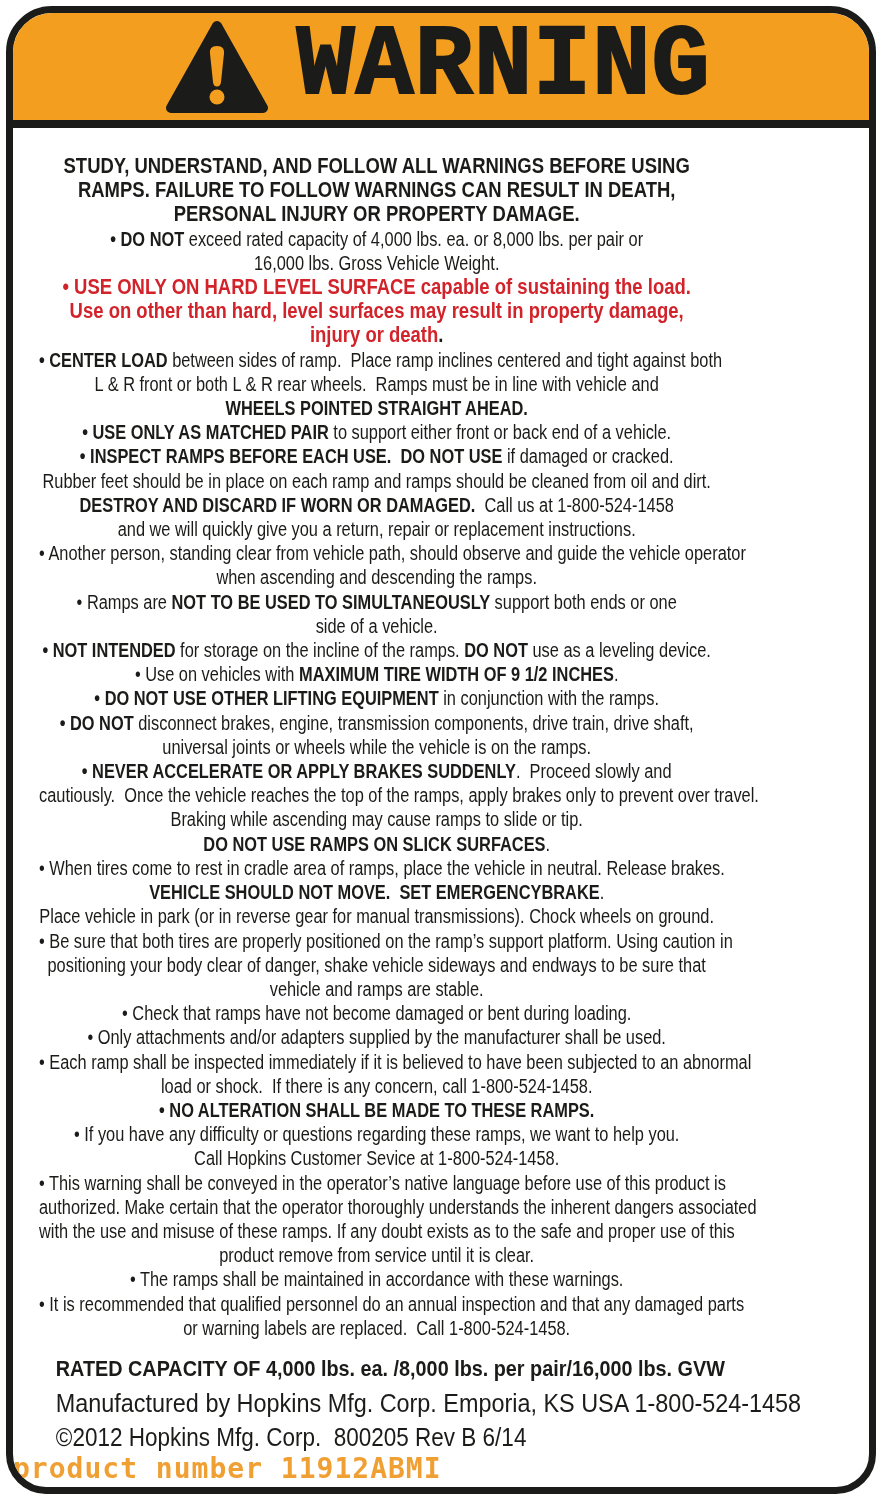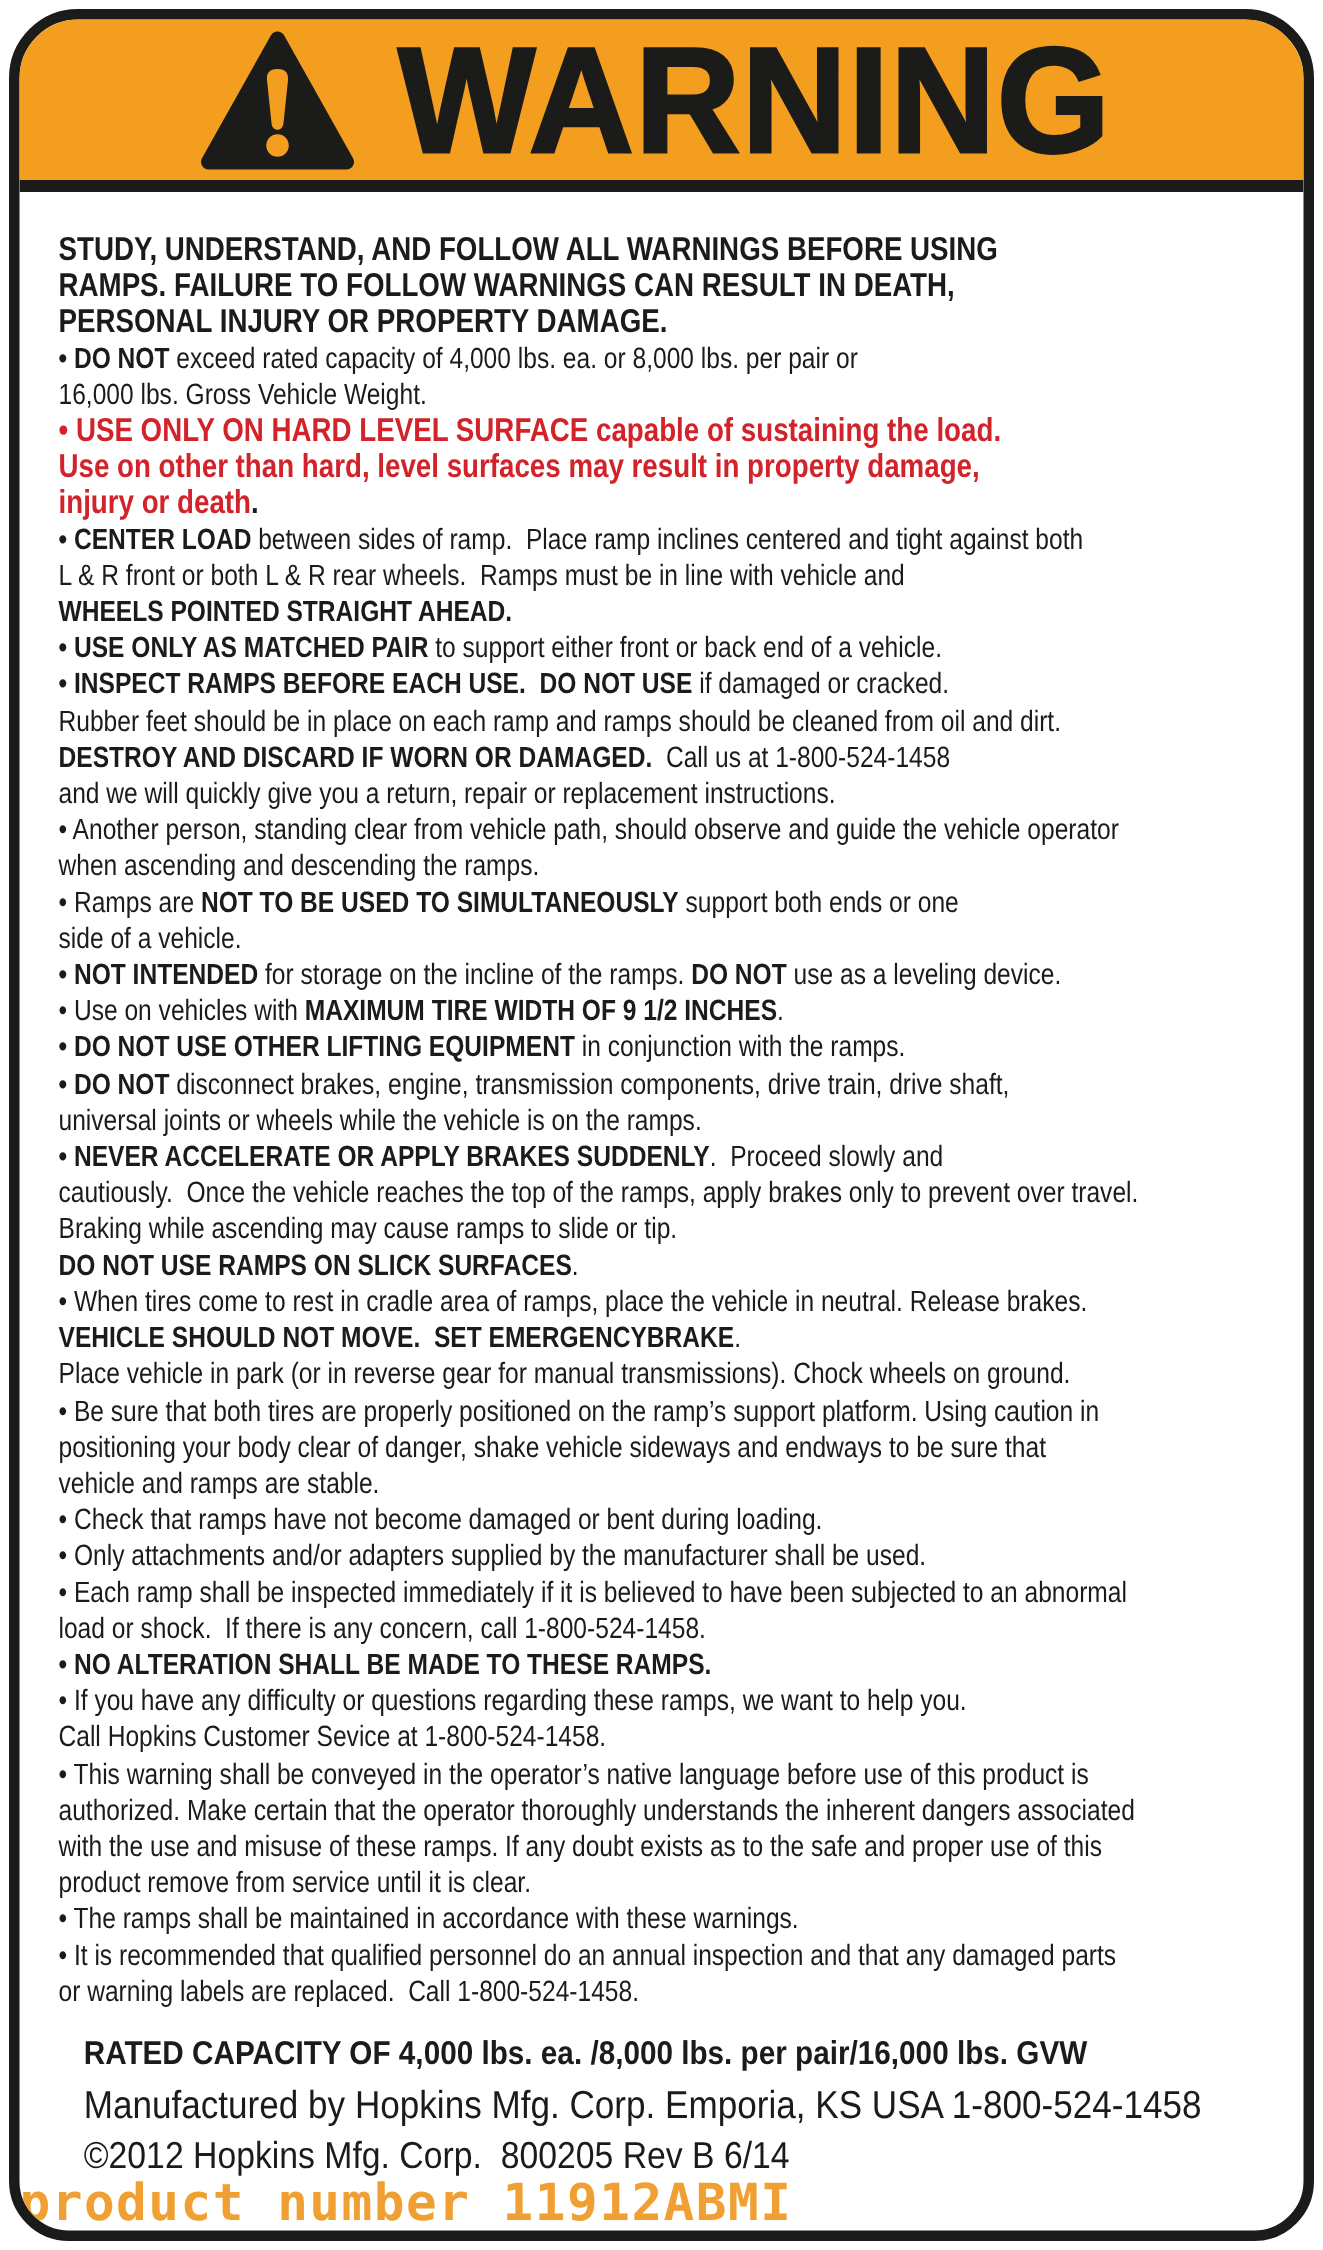--- a/index.html
+++ b/index.html
@@ -7,44 +7,44 @@
     width:882px;height:1500px;background:#ffffff;position:relative;
     font-family:"Liberation Sans", sans-serif;
   }
   .label{
     position:absolute;left:6px;top:6px;width:870px;height:1488px;
     box-sizing:border-box;border:7px solid var(--ink);
     border-radius:46px 46px 40px 40px;overflow:hidden;background:#fff;
   }
   .header{
     height:107px;background:var(--orange);border-bottom:8px solid var(--ink);
-    display:flex;align-items:center;justify-content:center;gap:21px;
+    display:flex;align-items:center;justify-content:center;gap:21px;font-family:Liberation Mono, monospace;
   }
   .tri{display:block;}
   .tri svg{display:block;}
   .title{
     font-size:100px;font-weight:bold;color:var(--ink);line-height:1;
     letter-spacing:1px;transform:scaleX(0.97);transform-origin:50% 50%;
     -webkit-text-stroke:2px var(--ink);
   }
-  .content{padding:26px 26px 0 26px;}
+  .content{padding:26px 26px 0 26px;text-align:center;}
   .line{
     font-size:19.5px;line-height:24.2px;color:var(--ink);
     white-space:pre;transform:scaleX(0.84);transform-origin:0 50%;
   }
   .line.big{font-size:22px;}
   .b{font-weight:bold;}
   .r{color:var(--red);}
   .footer{text-align:left;margin-top:12px;color:var(--ink);}
   .f-cap{font-weight:bold;font-size:22px;line-height:33px;transform:scaleX(0.9);transform-origin:50% 50%;}
   .f-mfr{font-size:26px;line-height:36px;transform:scaleX(0.9);transform-origin:50% 50%;}
   .f-copy{font-size:25px;line-height:33px;white-space:pre;transform:scaleX(0.9);transform-origin:50% 50%;}
   .f-prod{
     font-family:"DejaVu Sans Mono", monospace;font-weight:bold;
-    font-size:34px;line-height:30px;color:var(--product);letter-spacing:1px;
+    font-size:28px;line-height:30px;color:var(--product);letter-spacing:1px;
   }
 </style>
 </head>
 <body>
 
 <div class="label">
   <div class="header">
     <span class="tri">
       <svg width="104" height="94" viewBox="0 0 104 94" aria-hidden="true">
         <path d="M52 6 L98 88 H6 Z" fill="var(--ink)" stroke="var(--ink)" stroke-width="10" stroke-linejoin="round"></path>

